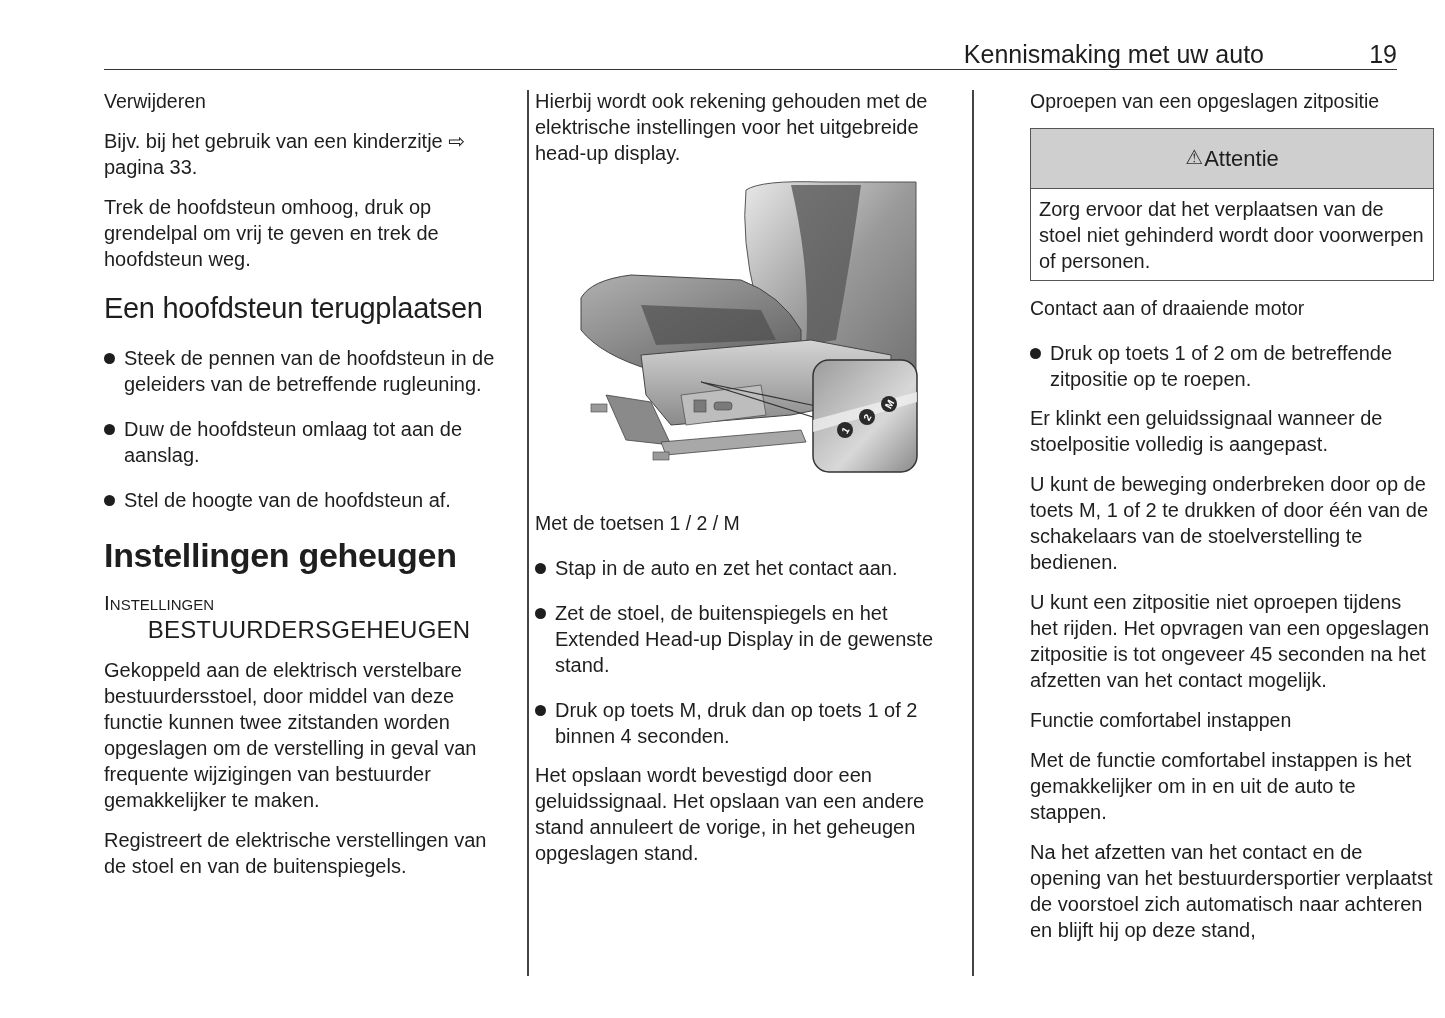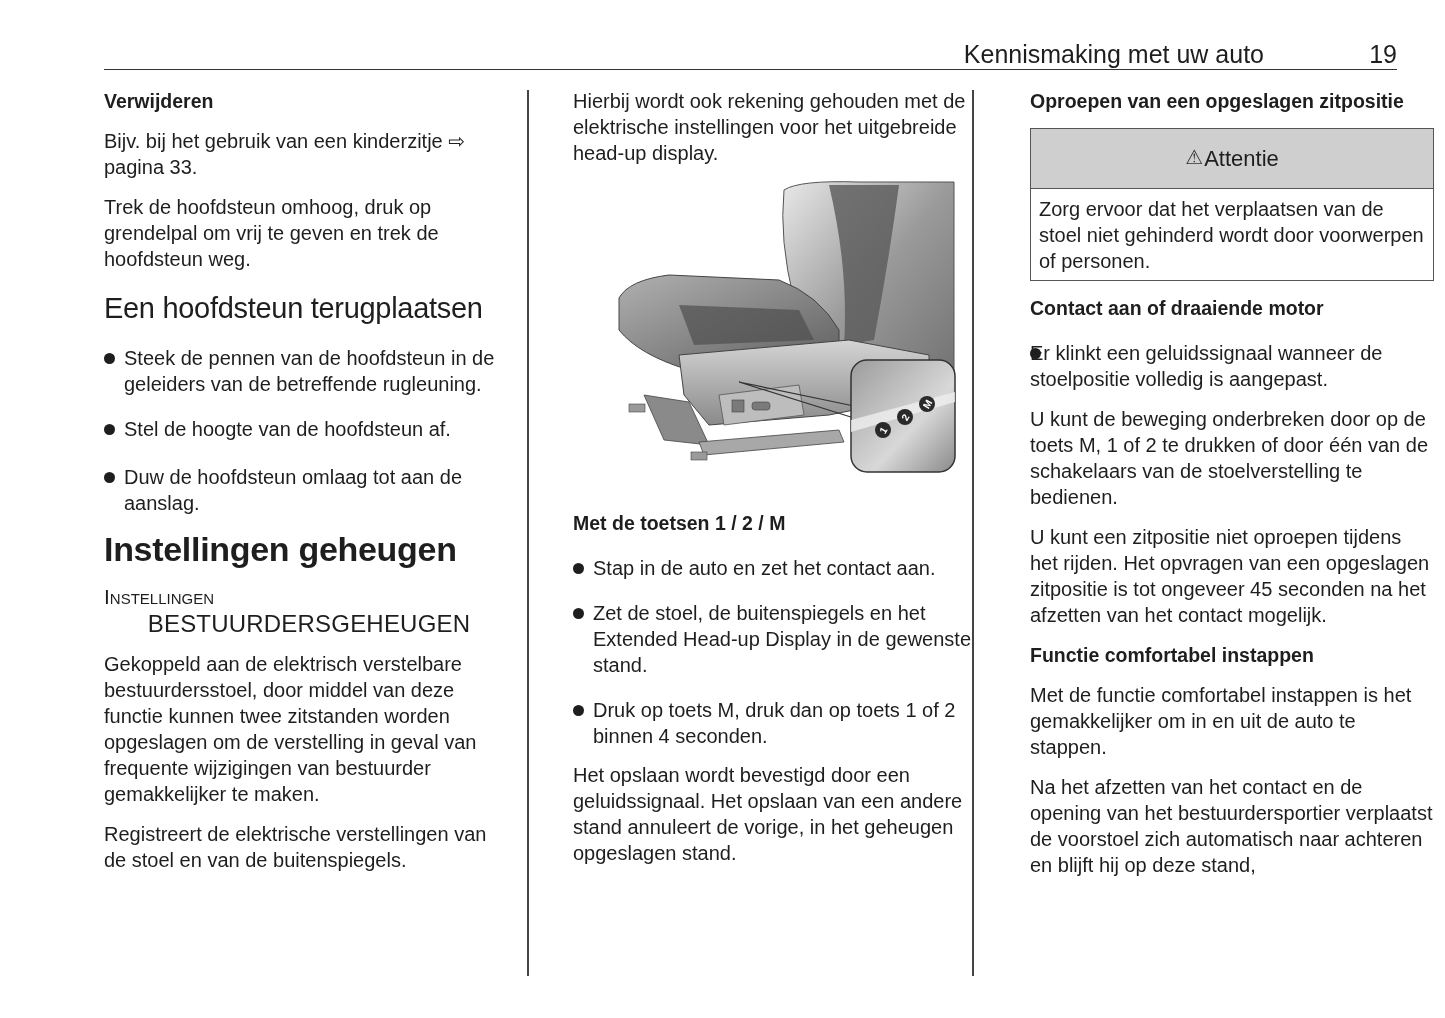--- a/index.html
+++ b/index.html
@@ -4,27 +4,27 @@
   <style>
     html, body { margin: 0; padding: 0; background: #ffffff; }
     body { width: 1445px; height: 1018px; position: relative; overflow: hidden;
            font-family: "Liberation Sans", sans-serif; color: #1e1e1e; }
     .header { position: absolute; left: 104px; top: 38px; width: 1293px; height: 31px;
               border-bottom: 1.5px solid #333; }
     .header-title { position: absolute; right: 133px; top: 2px; font-size: 25px; line-height: 28px; }
     .header-page { position: absolute; right: 0; top: 2px; font-size: 25px; line-height: 28px; }
     .col { position: absolute; top: 88px; }
     .col1 { left: 104px; width: 410px; }
-    .col2 { left: 573px; width: 410px; }
+    .col2 { left: 535px; width: 410px; }
     .col3 { left: 1030px; width: 404px; }
     .vrule { position: absolute; top: 90px; width: 1.5px; height: 886px; background: #444; }
     .vr1 { left: 527px; }
     .vr2 { left: 972px; }
     p { margin: 0; font-size: 20px; line-height: 26px; }
-    .sub { font-size: 19.5px; line-height: 26px; margin-bottom: 14px; font-weight: bold; }
+    .sub { font-size: 19.5px; line-height: 26px; margin-bottom: 14px; }
     .para { margin-bottom: 14px; }
     h2 { margin: 0 0 12px 0; font-weight: normal; font-size: 29px; line-height: 36px; letter-spacing: -0.3px; }
     h1 { margin: 0 0 14px 0; font-weight: bold; font-size: 34px; line-height: 40px; letter-spacing: -0.3px; }
     .smallcaps1 { font-size: 21px; line-height: 28px; font-variant: small-caps; margin: 0; }
     .smallcaps2 { font-size: 24px; line-height: 26px; margin: 0 0 14px 0; letter-spacing: 0.2px; text-align: center; }
     ul.bullets { list-style: none; padding: 0; margin: 0; }
     ul.bullets li { position: relative; padding-left: 20px; font-size: 20px; line-height: 26px; margin-bottom: 13px; margin-top: 19px; }
     ul.bullets li .dot { position: absolute; left: 0; top: 8px; width: 11px; height: 11px;
                          border-radius: 50%; background: #1e1e1e; }
     .attn { border: 1.5px solid #555; margin: 0 0 14px 0; }
@@ -46,22 +46,22 @@
 <div class="vrule vr1"></div>
 <div class="vrule vr2"></div>
 
 <div class="col col1">
   <p class="sub">Verwijderen</p>
   <p class="para">Bijv. bij het gebruik van een kinderzitje ⇨ pagina 33.</p>
   <p class="para" style="margin-bottom:18px">Trek de hoofdsteun omhoog, druk op grendelpal om vrij te geven en trek de hoofdsteun weg.</p>
   <h2>Een hoofdsteun terugplaatsen</h2>
   <ul class="bullets">
     <li><span class="dot"></span><span>Steek de pennen van de hoofdsteun in de geleiders van de betreffende rugleuning.</span></li>
+    <li><span class="dot"></span><span>Duw de hoofdsteun omlaag tot aan de aanslag.</span></li>
     <li style="margin-bottom:22px"><span class="dot"></span><span>Stel de hoogte van de hoofdsteun af.</span></li>
-    <li><span class="dot"></span><span>Duw de hoofdsteun omlaag tot aan de aanslag.</span></li>
   </ul>
   <h1>Instellingen geheugen</h1>
   <p class="smallcaps1">Instellingen</p>
   <p class="smallcaps2">BESTUURDERSGEHEUGEN</p>
   <p class="para">Gekoppeld aan de elektrisch verstelbare bestuurdersstoel, door middel van deze functie kunnen twee zitstanden worden opgeslagen om de verstelling in geval van frequente wijzigingen van bestuurder gemakkelijker te maken.</p>
   <p class="para">Registreert de elektrische verstellingen van de stoel en van de buitenspiegels.</p>
 </div>
 
 <div class="col col2">
   <p class="para">Hierbij wordt ook rekening gehouden met de elektrische instellingen voor het uitgebreide head-up display.</p>
@@ -129,21 +129,21 @@
   <p class="sub">Oproepen van een opgeslagen zitpositie</p>
   <div class="attn">
     <div class="attn-head">
       <span class="tri">⚠</span>
       <span>Attentie</span>
     </div>
     <div class="attn-body">Zorg ervoor dat het verplaatsen van de stoel niet gehinderd wordt door voorwerpen of personen.</div>
   </div>
   <p class="sub">Contact aan of draaiende motor</p>
   <ul class="bullets">
-    <li><span class="dot"></span></li>
+    <li><span class="dot"></span><span>Druk op toets 1 of 2 om de betreffende zitpositie op te roepen.</span></li>
   </ul>
   <p class="para">Er klinkt een geluidssignaal wanneer de stoelpositie volledig is aangepast.</p>
   <p class="para">U kunt de beweging onderbreken door op de toets M, 1 of 2 te drukken of door één van de schakelaars van de stoelverstelling te bedienen.</p>
   <p class="para">U kunt een zitpositie niet oproepen tijdens het rijden. Het opvragen van een opgeslagen zitpositie is tot ongeveer 45 seconden na het afzetten van het contact mogelijk.</p>
   <p class="sub">Functie comfortabel instappen</p>
   <p class="para">Met de functie comfortabel instappen is het gemakkelijker om in en uit de auto te stappen.</p>
   <p class="para">Na het afzetten van het contact en de opening van het bestuurdersportier verplaatst de voorstoel zich automatisch naar achteren en blijft hij op deze stand,</p>
 </div>
 
 </body></html>

